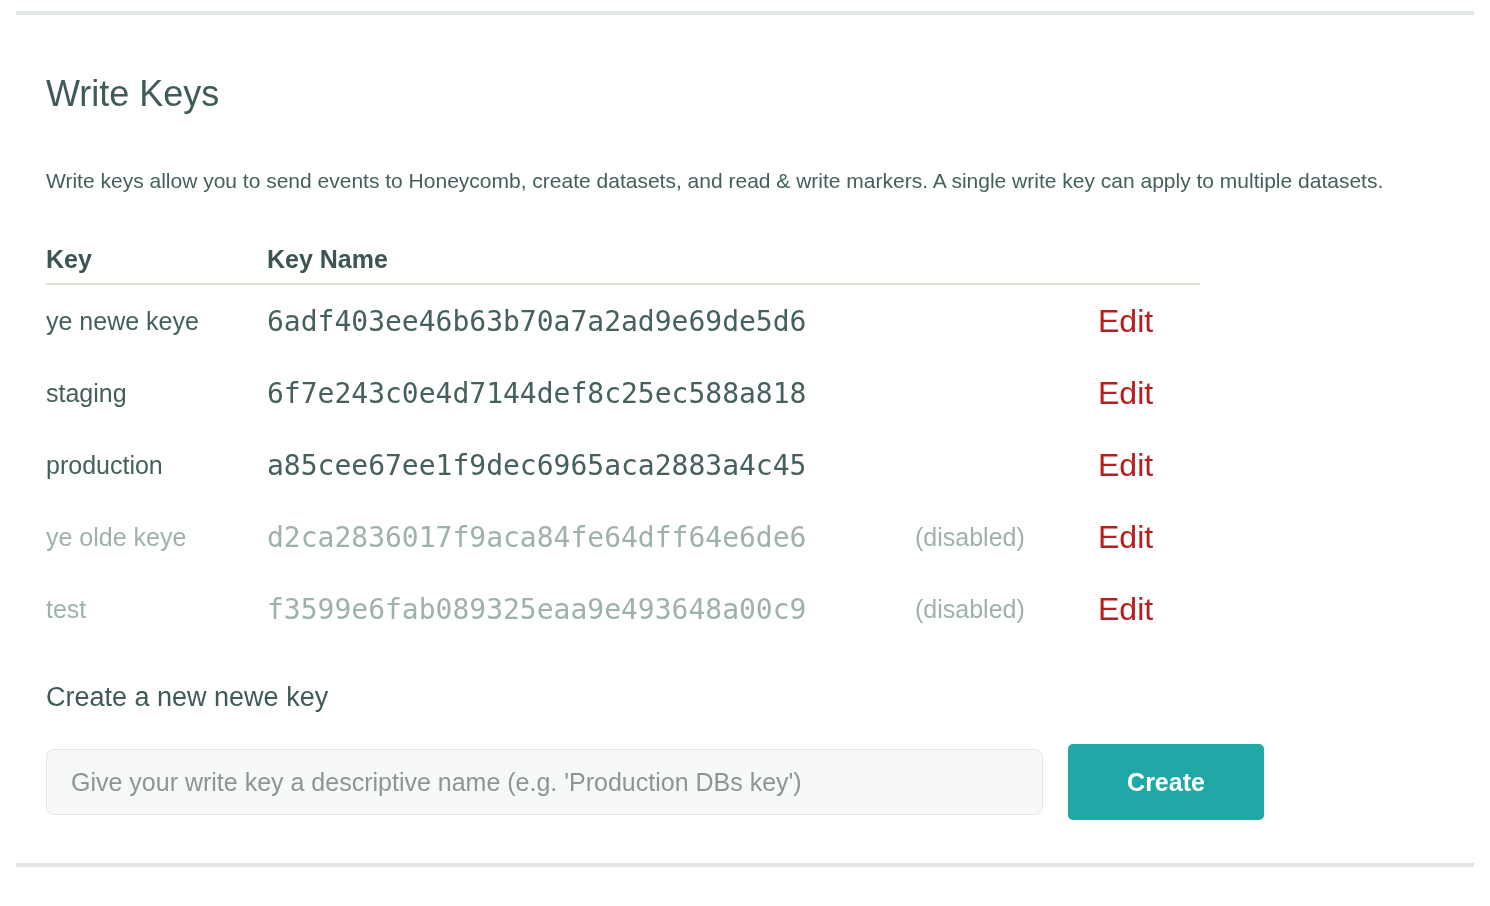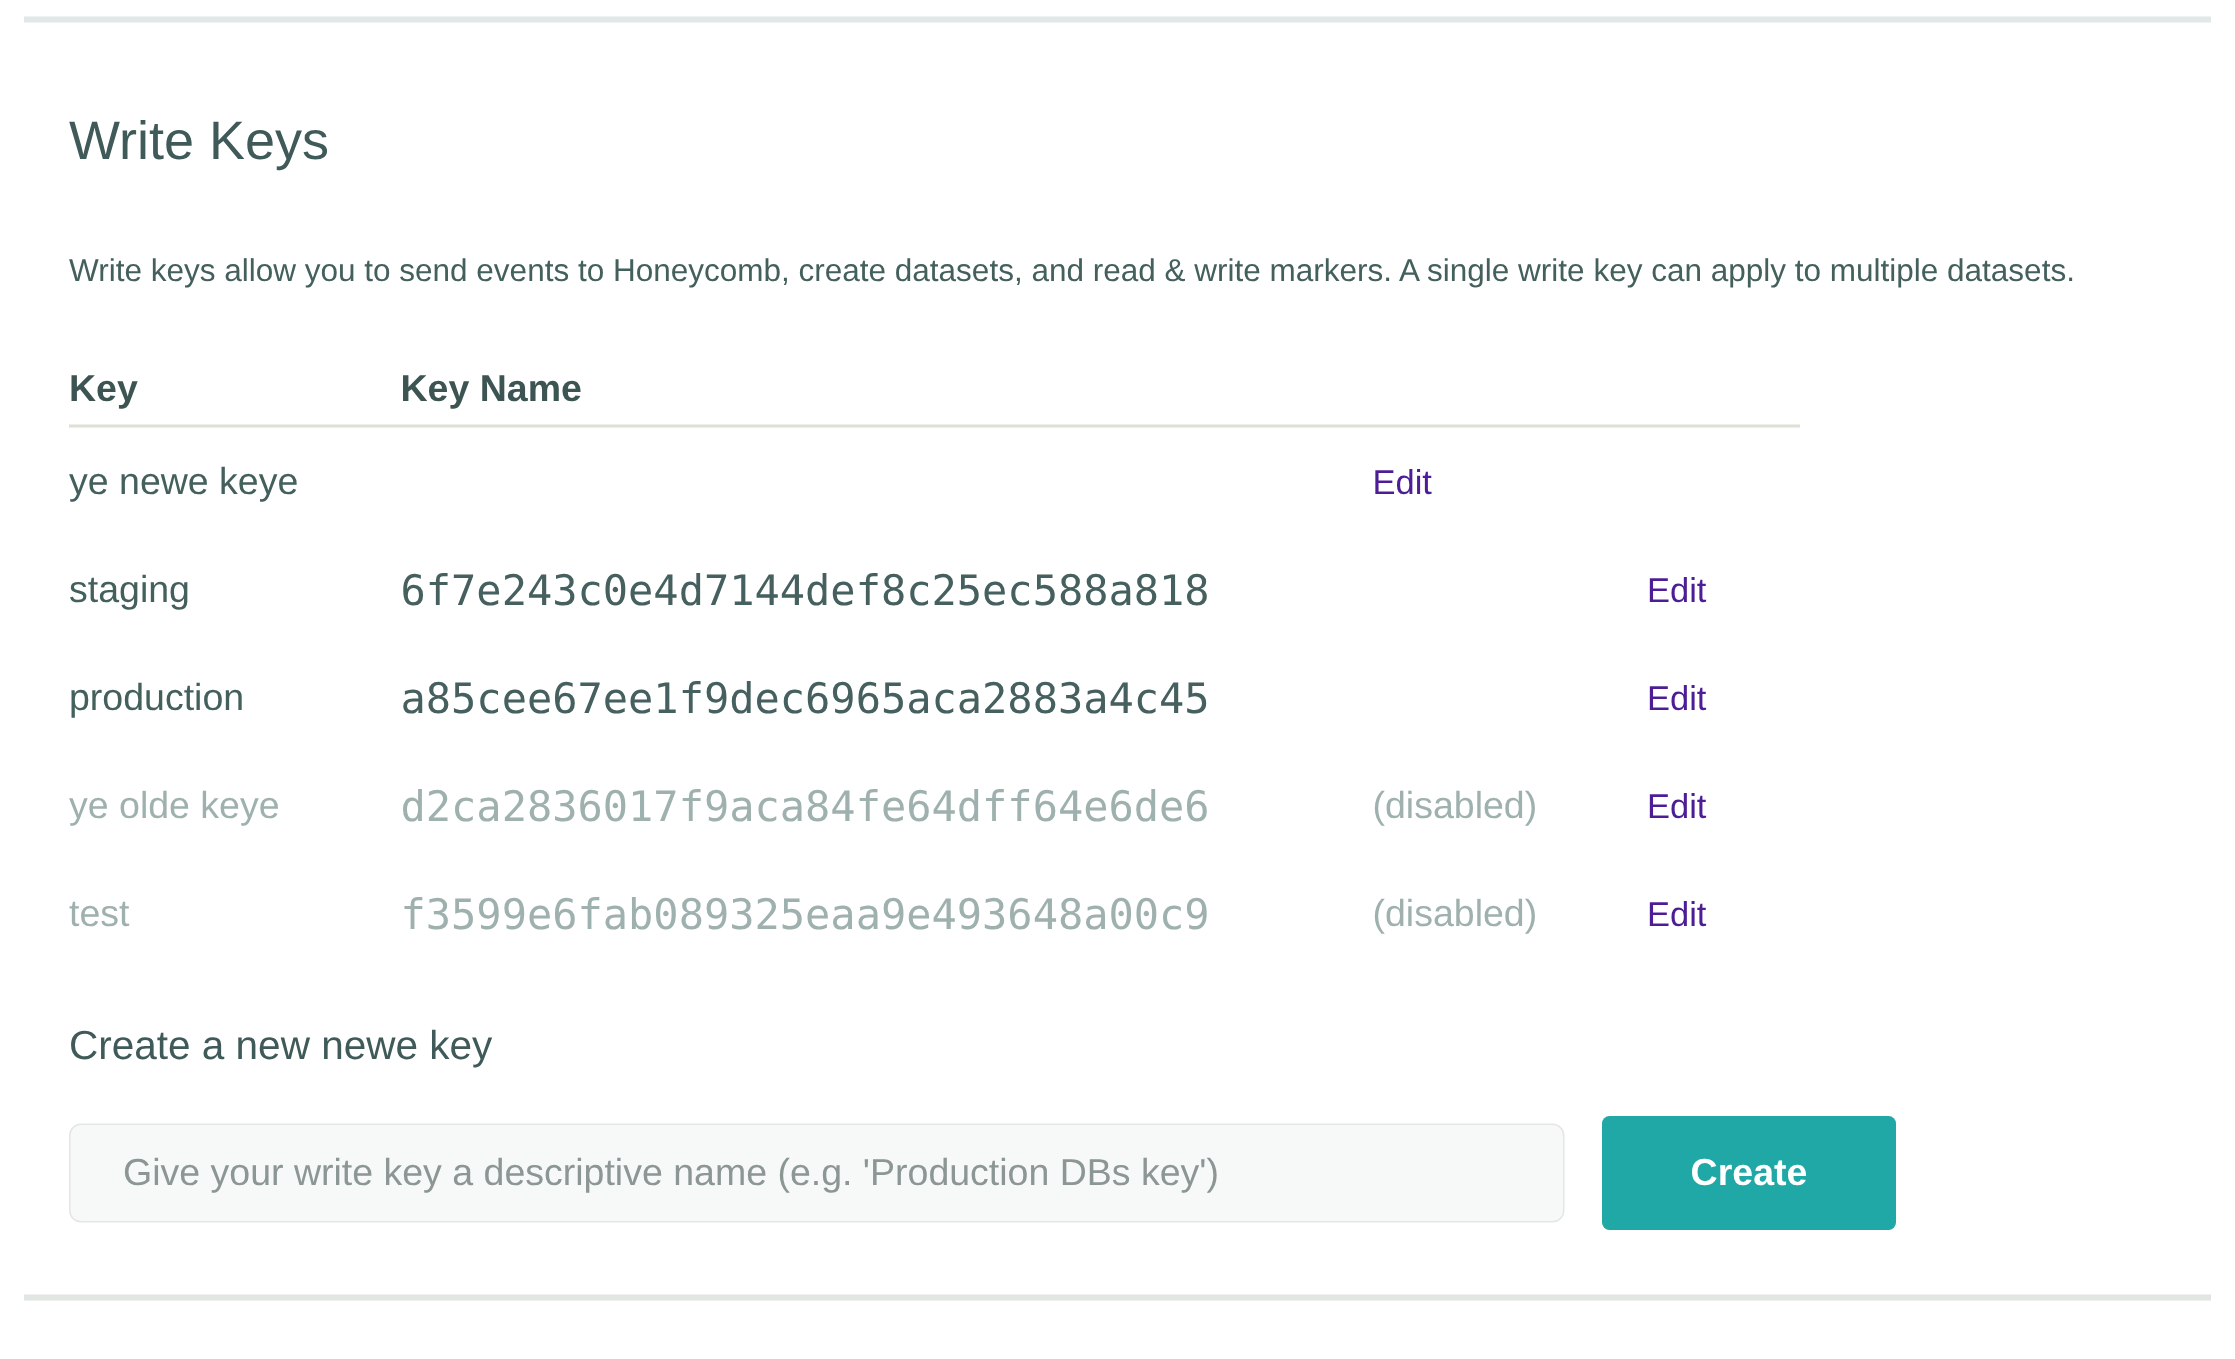--- a/index.html
+++ b/index.html
@@ -73,22 +73,22 @@
   }
   .disabled-badge {
     font-size: 25px;
     color: #9fb1ae;
   }
   .keys-row.is-disabled .key-name,
   .keys-row.is-disabled .key-value {
     color: #9fb1ae;
   }
   .edit-link {
-    font-size: 23px;
-    color: #4c1d95;
+    font-size: 32px;
+    color: #b91c1c;
     text-decoration: none;
     cursor: pointer;
     justify-self: start;
   }
 
   
   .create-heading {
     margin-top: 34px;
     font-size: 27px;
     line-height: 36px;
@@ -99,21 +99,21 @@
     margin-top: 29px;
     display: flex;
     align-items: center;
   }
   .create-input {
     width: 997px;
     height: 66px;
     background: #f7f8f8;
     border: 1px solid #e3e6e6;
     border-radius: 8px;
-    padding: 0 35px;
+    padding: 0 24px;
     font-family: "Liberation Sans", sans-serif;
     font-size: 25px;
     color: #44605d;
     outline: none;
   }
   .create-input::placeholder {
     color: #8b9695;
   }
   .create-button {
     margin-left: 25px;
@@ -144,20 +144,21 @@
 
     <div class="keys-header">
       <div class="col-label">Key</div>
       <div class="col-label">Key Name</div>
       <div></div>
       <div></div>
     </div>
 
     <div class="keys-row">
       <div class="key-name">ye newe keye</div>
+      <div class="key-value">6adf403ee46b63b70a7a2ad9e69de5d6</div>
       <div class="disabled-badge"></div>
       <a class="edit-link">Edit</a>
     </div>
 
     <div class="keys-row">
       <div class="key-name">staging</div>
       <div class="key-value">6f7e243c0e4d7144def8c25ec588a818</div>
       <div class="disabled-badge"></div>
       <a class="edit-link">Edit</a>
     </div>

